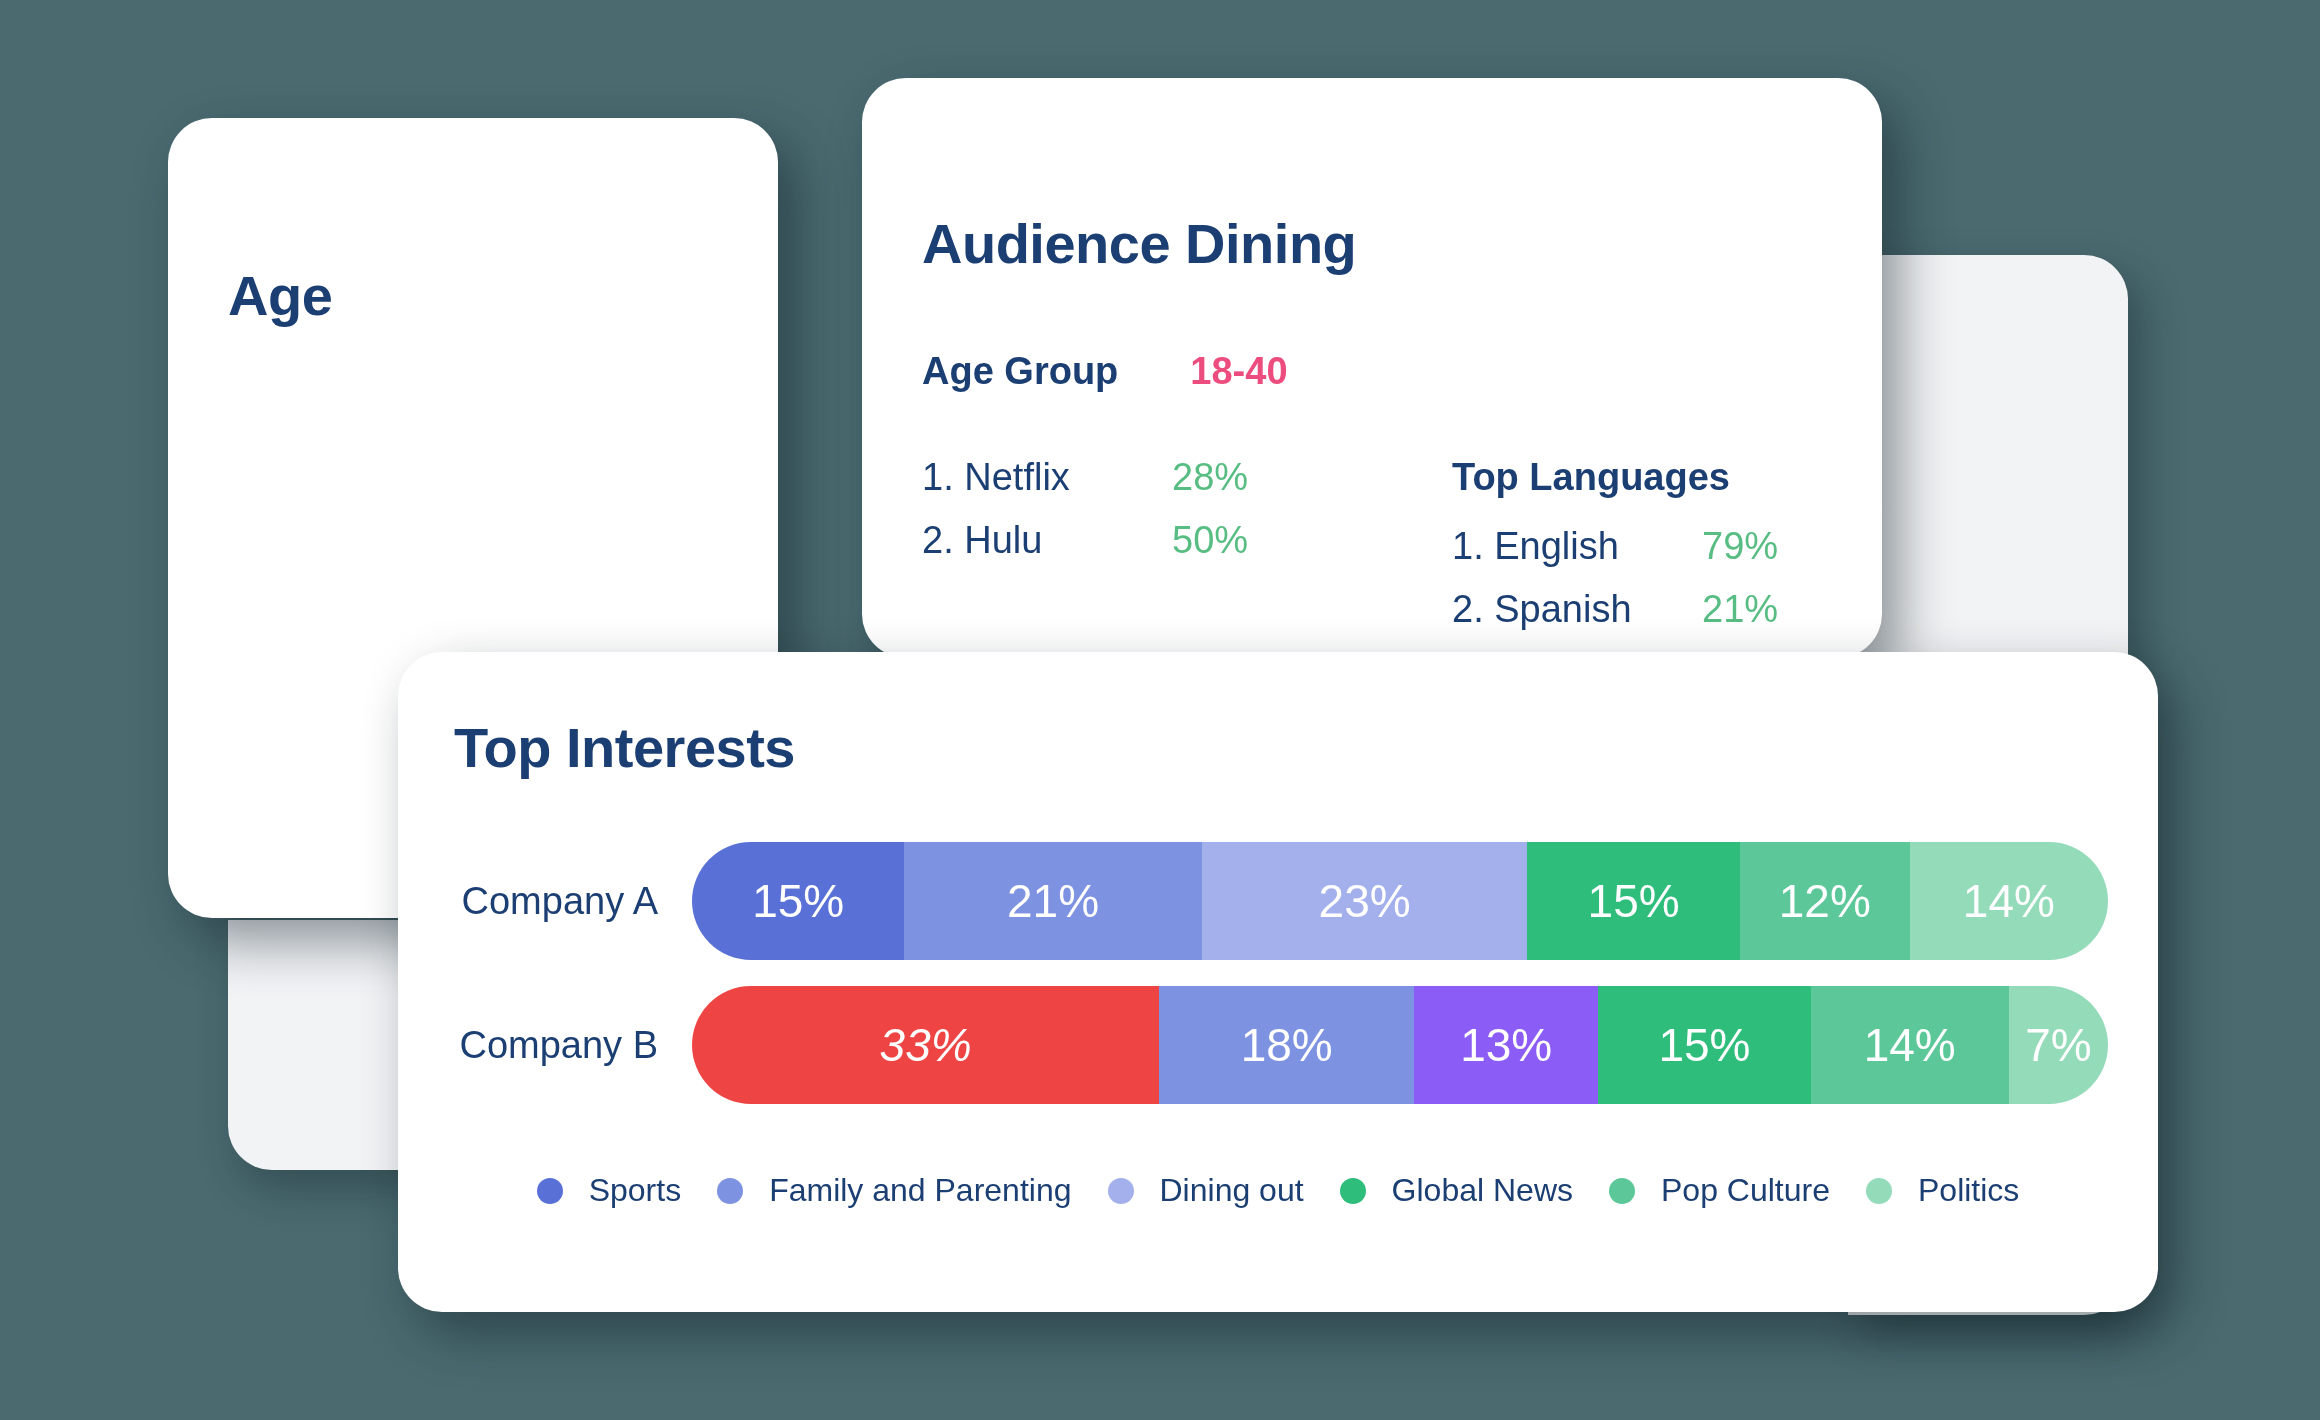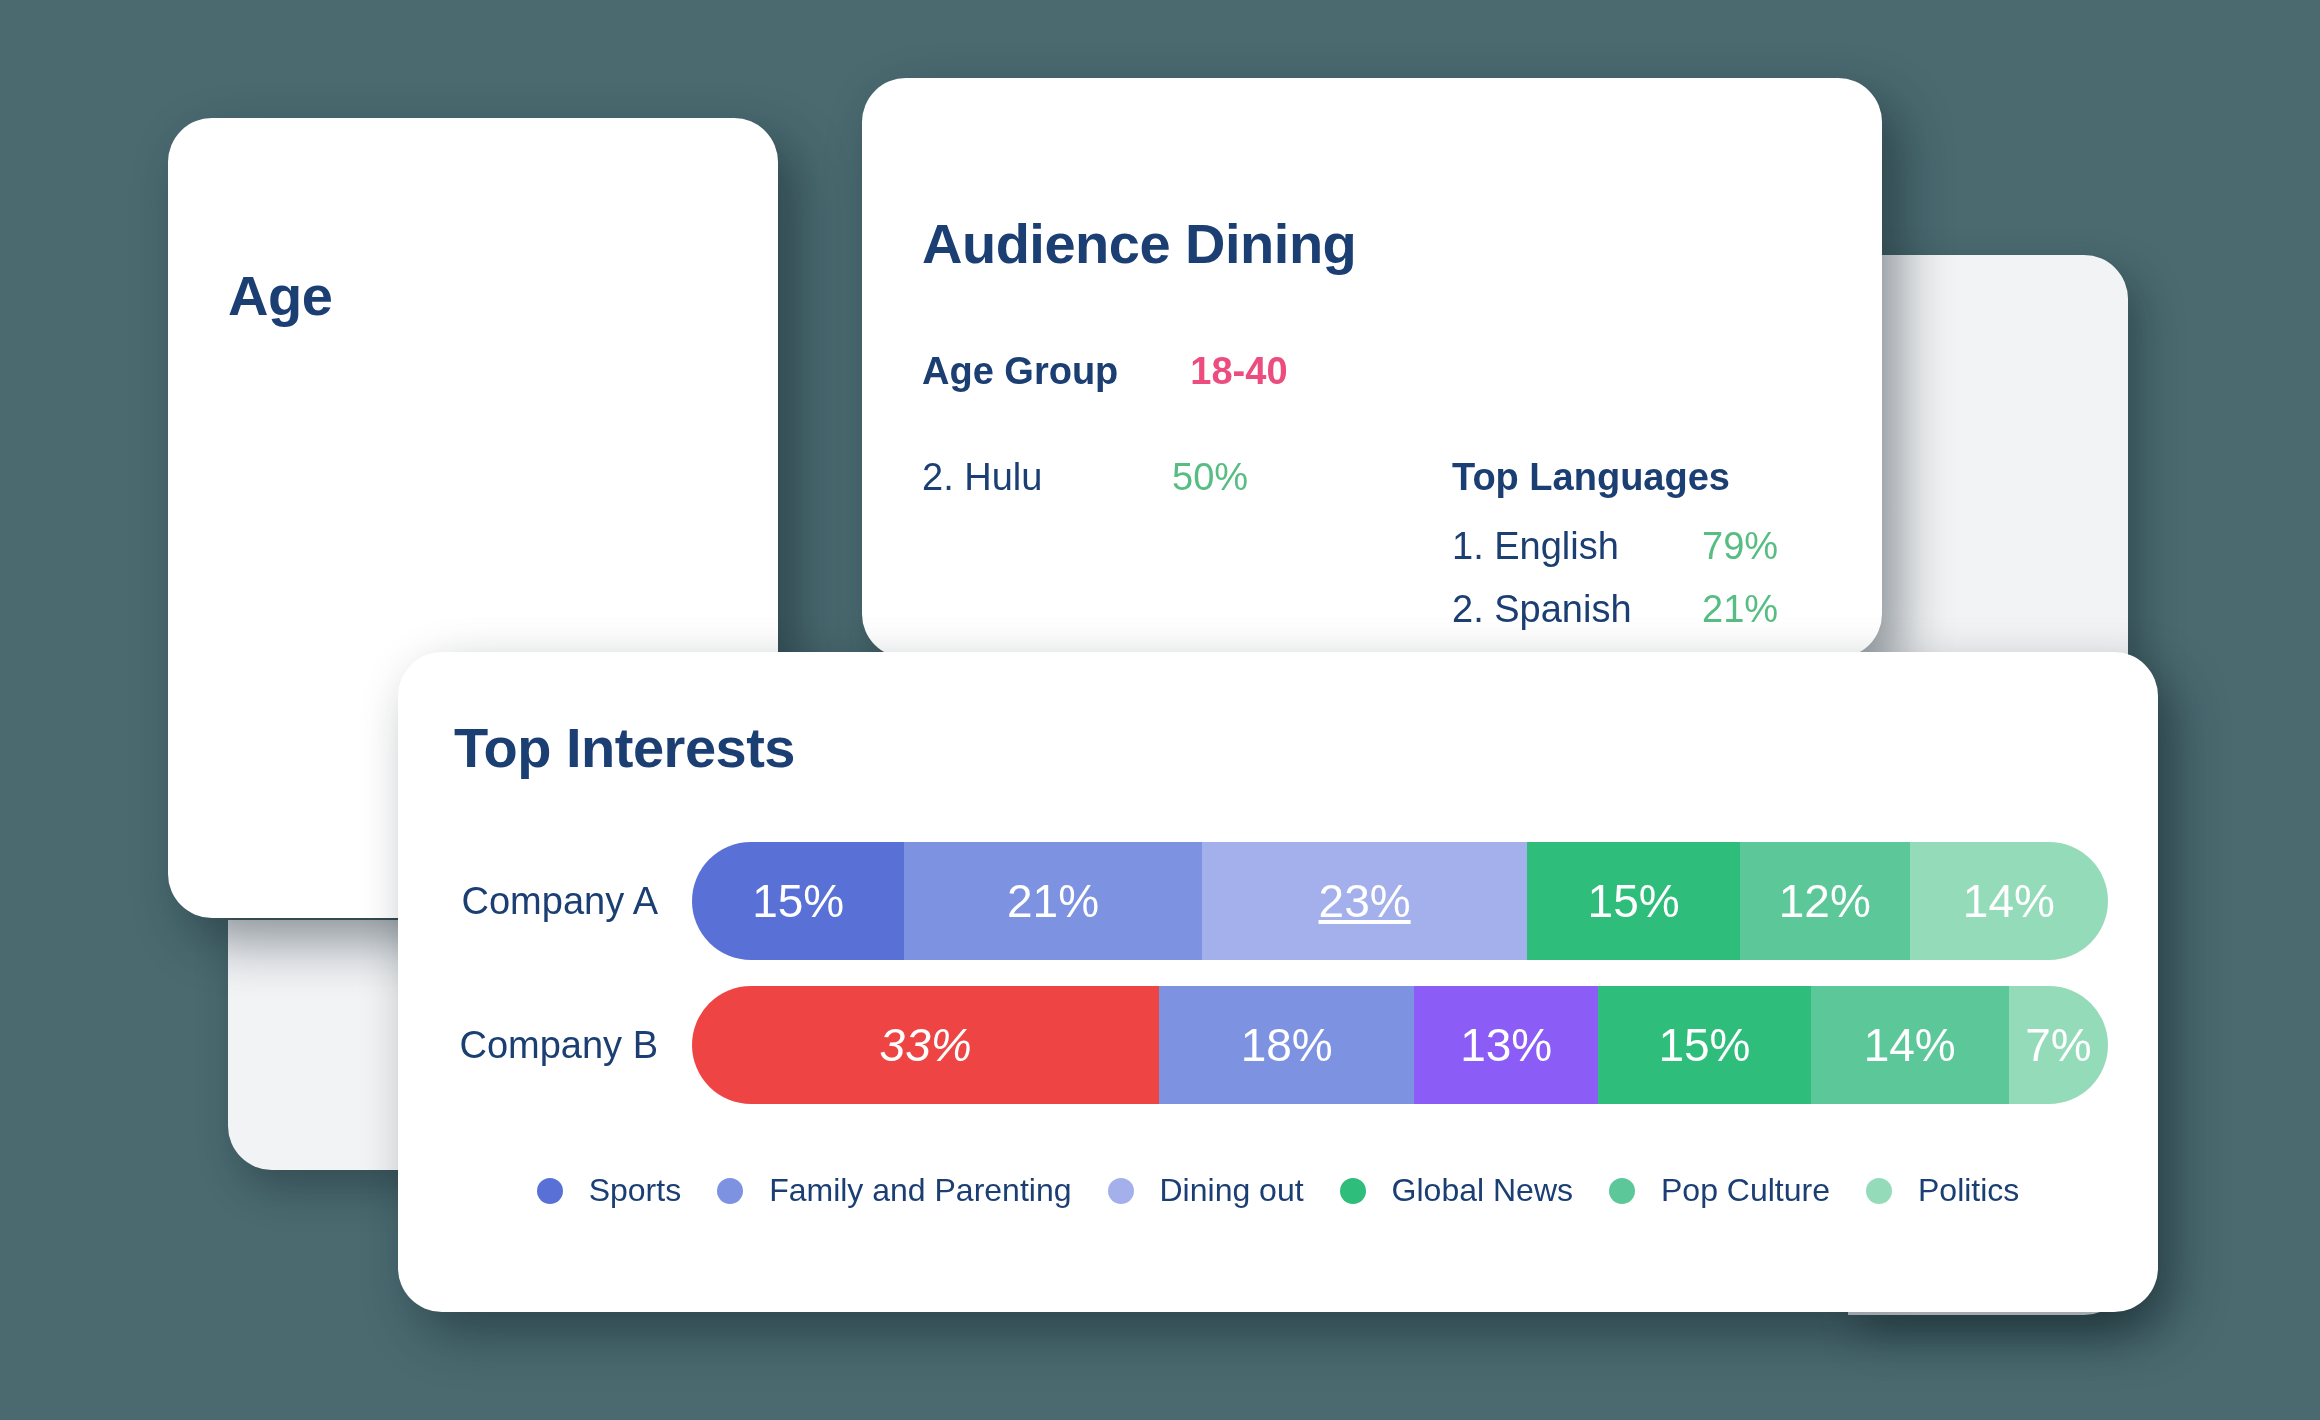--- a/index.html
+++ b/index.html
@@ -177,20 +177,24 @@
     <div class="card-title">Audience Dining</div>
 
     <div class="ac-row-agegroup">
       <span class="ac-label-strong">Age Group</span>
       <span class="ac-agegroup-value">18-40</span>
     </div>
 
     <div class="ac-columns" id="ac-columns">
         <div class="ac-col">
           <div class="ac-item">
+            <span class="ac-item-name">1. Netflix</span>
+            <span class="ac-item-pct">28%</span>
+          </div>
+          <div class="ac-item">
             <span class="ac-item-name">2. Hulu</span>
             <span class="ac-item-pct">50%</span>
           </div>
         </div>
         <div class="ac-col">
           <div class="ac-col-head">Top Languages</div>
           <div class="ac-item">
             <span class="ac-item-name">1. English</span>
             <span class="ac-item-pct">79%</span>
           </div>
@@ -203,21 +207,21 @@
   </div>
 
   <div class="card" id="interests-card">
     <div class="card-title">Top Interests</div>
     <div class="ti-rows" id="ti-rows">
         <div class="ti-row">
           <div class="ti-row-label">Company A</div>
           <div class="ti-bar">
             <div class="ti-seg" style="background: rgb(89, 113, 214); width: 15%;">15%</div>
             <div class="ti-seg" style="background: rgb(125, 146, 224); width: 21%;">21%</div>
-            <div class="ti-seg" style="background: rgb(163, 176, 236); width: 23%; text-decoration: underline;">23%</div>
+            <div class="ti-seg" style="background: rgb(163, 176, 236); width: 23%;">23%</div>
             <div class="ti-seg" style="background: rgb(46, 189, 122); width: 15%;">15%</div>
             <div class="ti-seg" style="background: rgb(92, 200, 153); width: 12%;">12%</div>
             <div class="ti-seg" style="background: rgb(148, 219, 186); width: 14%;">14%</div>
           </div>
         </div>
         <div class="ti-row">
           <div class="ti-row-label">Company B</div>
           <div class="ti-bar">
             <div class="ti-seg" style="background: #ef4444; width: 33%; font-style: italic;">33%</div>
             <div class="ti-seg" style="background: rgb(125, 146, 224); width: 18%;">18%</div>

